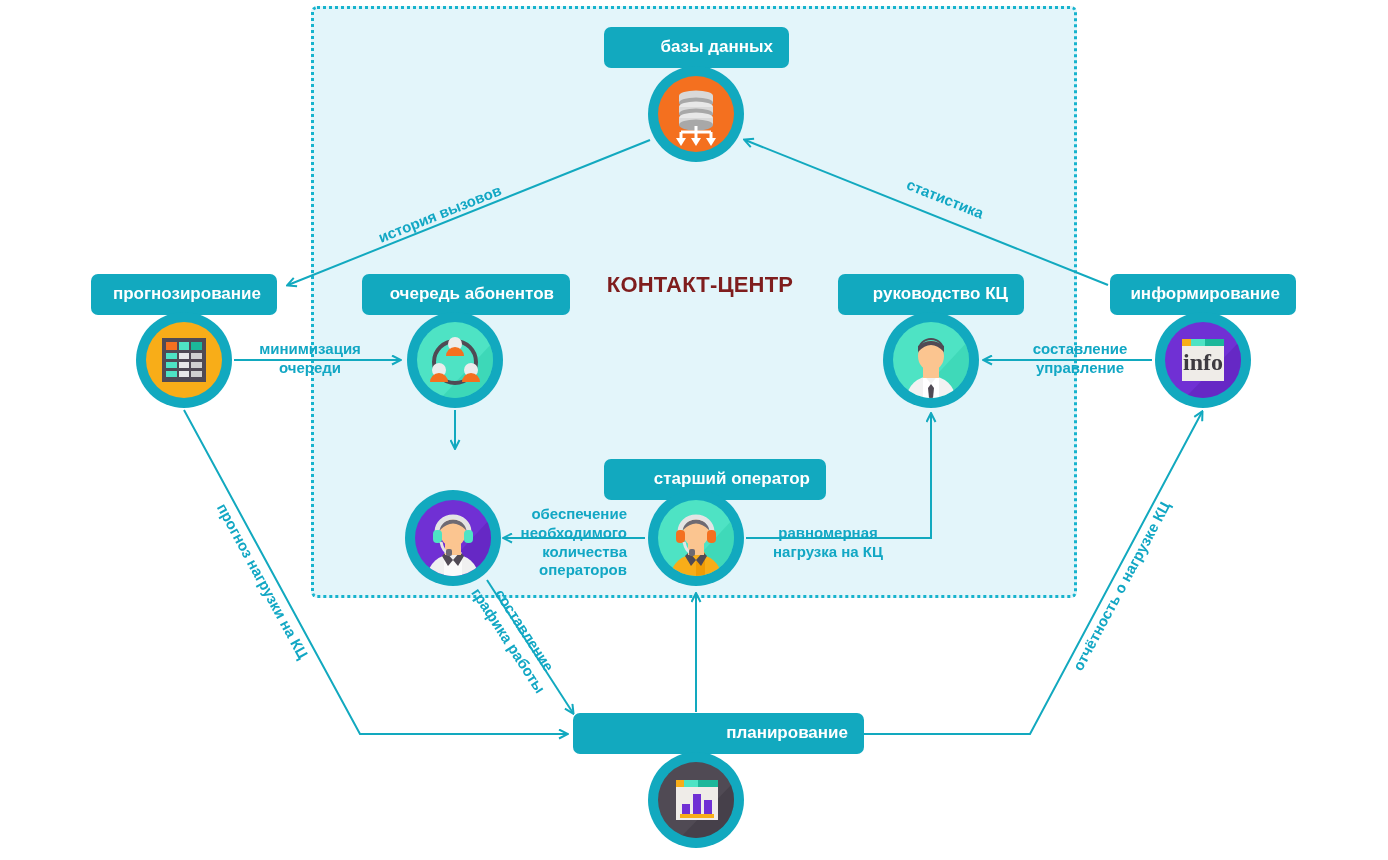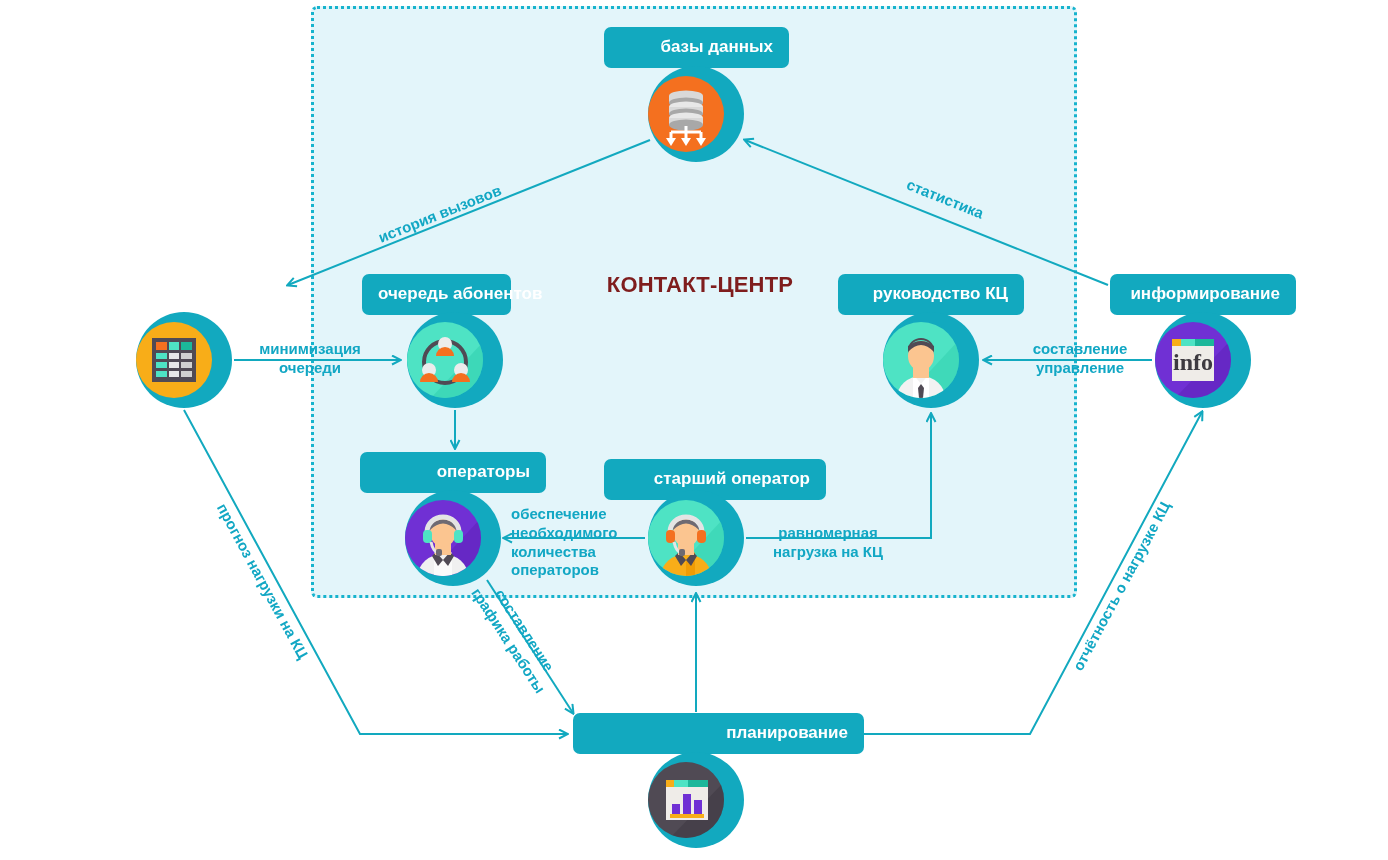--- a/index.html
+++ b/index.html
@@ -67,21 +67,21 @@
 
   
   .icon-circle {
     position: absolute;
     width: 96px;
     height: 96px;
     border-radius: 50%;
     background: #12a9bf;
     display: flex;
     align-items: center;
-    justify-content: flex-start;
+    justify-content: center;
     box-sizing: border-box;
   }
   .icon-inner {
     width: 76px;
     height: 76px;
     border-radius: 50%;
     overflow: hidden;
     position: relative;
     display: flex;
     align-items: center;
@@ -147,21 +147,21 @@
   <div class="edge-label" style="left:235px; top:340px; width:150px;">
     <div>минимизация</div>
     <div>очереди</div>
   </div>
 
   <div class="edge-label" style="left:1005px; top:340px; width:150px;">
     <div>составление</div>
     <div>управление</div>
   </div>
 
-  <div class="edge-label" style="left:511px; top:505px; width:130px; text-align:left;">
+  <div class="edge-label" style="left:497px; top:505px; width:130px; text-align:right;">
     <div>обеспечение</div>
     <div>необходимого</div>
     <div>количества</div>
     <div>операторов</div>
   </div>
 
   <div class="edge-label" style="left:758px; top:524px; width:140px;">
     <div>равномерная</div>
     <div>нагрузка на КЦ</div>
   </div>
@@ -195,41 +195,42 @@
         </g>
         <g fill="#ffffff">
           <path d="M18,62 L28,62 L23,70 Z"></path>
           <path d="M33,62 L43,62 L38,70 Z"></path>
           <path d="M48,62 L58,62 L53,70 Z"></path>
         </g>
       </svg>
     </div>
   </div>
 
+  <div class="chip" style="left:91px; top:274px; width:186px;">прогнозирование</div>
   <div class="icon-circle" style="left:136px; top:312px;">
     <div class="icon-inner" style="background:#f8ad18;">
       <svg width="76" height="76" viewBox="0 0 76 76">
         <rect x="16" y="16" width="44" height="44" fill="#504a54"></rect>
         <rect x="20" y="20" width="11" height="8" fill="#f4701f"></rect>
         <rect x="33" y="20" width="10" height="8" fill="#4ee3c4"></rect>
         <rect x="45" y="20" width="11" height="8" fill="#1cb79a"></rect>
         <rect x="20" y="31" width="11" height="6" fill="#4ee3c4"></rect>
         <rect x="33" y="31" width="10" height="6" fill="#e8e8e8"></rect>
         <rect x="45" y="31" width="11" height="6" fill="#d0d0d0"></rect>
         <rect x="20" y="40" width="11" height="6" fill="#4ee3c4"></rect>
         <rect x="33" y="40" width="10" height="6" fill="#e8e8e8"></rect>
         <rect x="45" y="40" width="11" height="6" fill="#d0d0d0"></rect>
         <rect x="20" y="49" width="11" height="6" fill="#4ee3c4"></rect>
         <rect x="33" y="49" width="10" height="6" fill="#e8e8e8"></rect>
         <rect x="45" y="49" width="11" height="6" fill="#d0d0d0"></rect>
       </svg>
     </div>
   </div>
 
-  <div class="chip" style="left:362px; top:274px; width:149px;">очередь абонентов</div>
+  <div class="chip" style="left:362px; top:274px; width:208px;">очередь абонентов</div>
   <div class="icon-circle" style="left:407px; top:312px;">
     <div class="icon-inner" style="background:#4ee3c4;">
       <svg width="76" height="76" viewBox="0 0 76 76">
         <path d="M76,20 L76,76 L24,76 Z" fill="#2fd0ae" opacity="0.55"></path>
         <circle cx="38" cy="40" r="21" fill="none" stroke="#504a54" stroke-width="4"></circle>
         <g>
           <circle cx="38" cy="22" r="7" fill="#ececec"></circle>
           <path d="M29,34 a9,9 0 0 1 18,0 Z" fill="#f4701f"></path>
         </g>
         <g>
@@ -267,21 +268,20 @@
         <path d="M76,18 L76,76 L20,76 Z" fill="#5a1fb4" opacity="0.45"></path>
         <rect x="17" y="17" width="42" height="42" fill="#efece8"></rect>
         <rect x="17" y="17" width="9" height="7" fill="#f8ad18"></rect>
         <rect x="26" y="17" width="14" height="7" fill="#4ee3c4"></rect>
         <rect x="40" y="17" width="19" height="7" fill="#1cb79a"></rect>
         <text x="38" y="48" font-family="'Liberation Serif',serif" font-size="24" font-weight="bold" fill="#3d3a40" text-anchor="middle">info</text>
       </svg>
     </div>
   </div>
 
-  <div class="chip" style="left:360px; top:452px; width:186px;">операторы</div>
   <div class="icon-circle" style="left:405px; top:490px;">
     <div class="icon-inner" style="background:#7030d4;">
       <svg width="76" height="76" viewBox="0 0 76 76">
         <path d="M76,18 L76,76 L22,76 Z" fill="#5a1fb4" opacity="0.45"></path>
         <path d="M13,76 a25,22 0 0 1 50,0 Z" fill="#f0f0f0"></path>
         <path d="M29,52 L38,62 L47,52 L47,76 L29,76 Z" fill="#fafafa"></path>
         <path d="M31,52 L38,60 L33,66 L27,56 Z" fill="#504a54"></path>
         <path d="M45,52 L38,60 L43,66 L49,56 Z" fill="#504a54"></path>
         <path d="M30,42 h16 v13 h-16 z" fill="#fbc590"></path>
         <ellipse cx="38" cy="32" rx="13" ry="15" fill="#fbc590"></ellipse>

